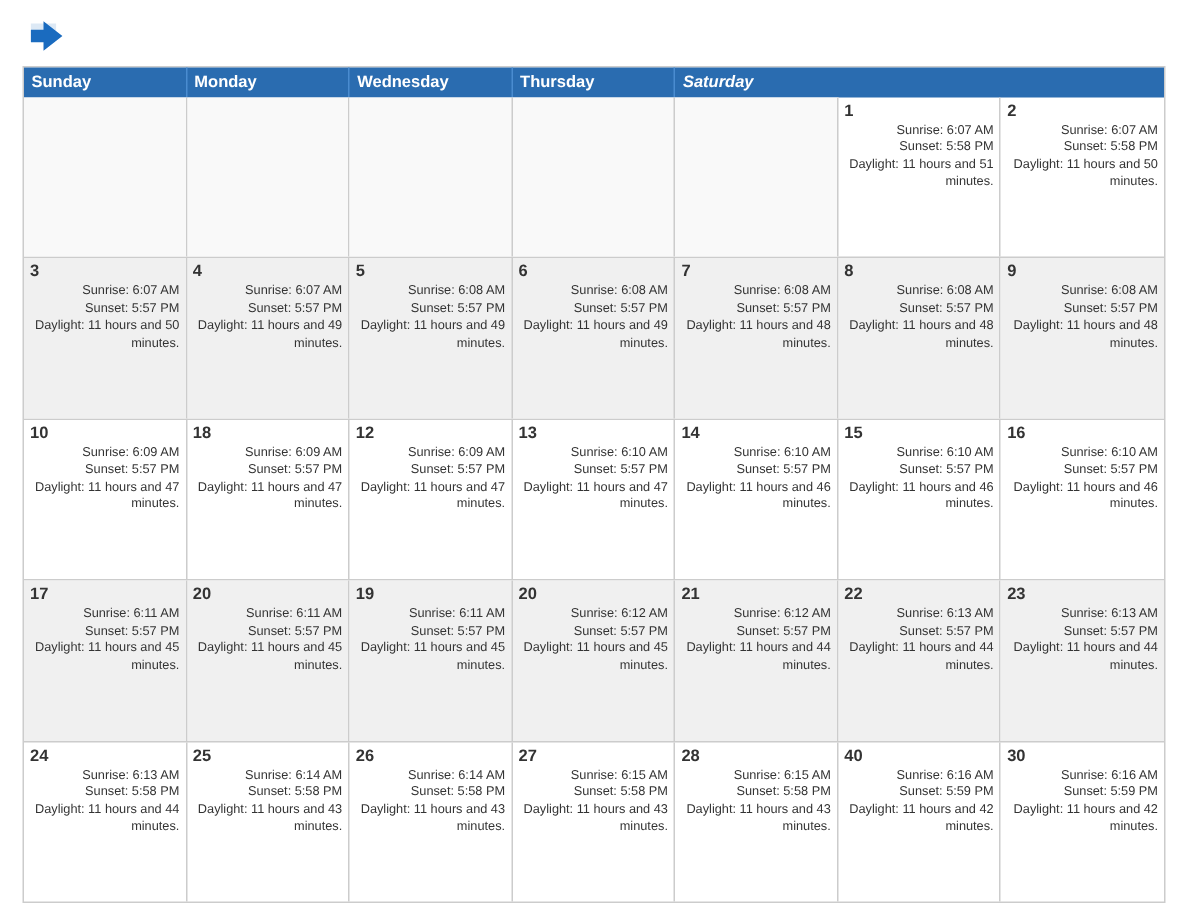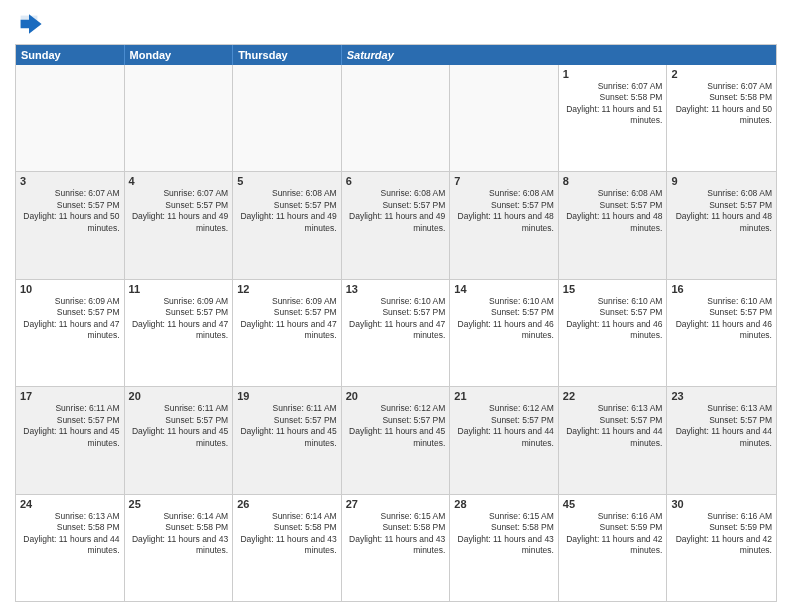--- a/index.html
+++ b/index.html
@@ -124,20 +124,21 @@
       <div class="month-title"></div>
       <div class="location"></div>
     </div>
   </div>
 
   <div class="calendar">
     <div class="cal-header-row">
 
     <div class="cal-header-cell">Sunday</div>
         <div class="cal-header-cell">Monday</div>
+        <div class="cal-header-cell">Wednesday</div>
         <div class="cal-header-cell">Thursday</div>
         <div class="cal-header-cell">Saturday</div>
       </div>
     <div class="cal-body">
 
     <div class="cal-row">
           <div class="cal-cell empty"></div>
           <div class="cal-cell empty"></div>
           <div class="cal-cell empty"></div>
           <div class="cal-cell empty"></div>
@@ -180,21 +181,21 @@
             <div class="day-num">9</div>
             <div class="day-info">Sunrise: 6:08 AM<br>Sunset: 5:57 PM<br>Daylight: 11 hours and 48 minutes.</div>
           </div>
         </div>
         <div class="cal-row">
           <div class="cal-cell">
             <div class="day-num">10</div>
             <div class="day-info">Sunrise: 6:09 AM<br>Sunset: 5:57 PM<br>Daylight: 11 hours and 47 minutes.</div>
           </div>
           <div class="cal-cell">
-            <div class="day-num">11</div>
+            <div class="day-num">18</div>
             <div class="day-info">Sunrise: 6:09 AM<br>Sunset: 5:57 PM<br>Daylight: 11 hours and 47 minutes.</div>
           </div>
           <div class="cal-cell">
             <div class="day-num">12</div>
             <div class="day-info">Sunrise: 6:09 AM<br>Sunset: 5:57 PM<br>Daylight: 11 hours and 47 minutes.</div>
           </div>
           <div class="cal-cell">
             <div class="day-num">13</div>
             <div class="day-info">Sunrise: 6:10 AM<br>Sunset: 5:57 PM<br>Daylight: 11 hours and 47 minutes.</div>
           </div>
@@ -256,21 +257,21 @@
           </div>
           <div class="cal-cell">
             <div class="day-num">27</div>
             <div class="day-info">Sunrise: 6:15 AM<br>Sunset: 5:58 PM<br>Daylight: 11 hours and 43 minutes.</div>
           </div>
           <div class="cal-cell">
             <div class="day-num">28</div>
             <div class="day-info">Sunrise: 6:15 AM<br>Sunset: 5:58 PM<br>Daylight: 11 hours and 43 minutes.</div>
           </div>
           <div class="cal-cell">
-            <div class="day-num">45</div>
+            <div class="day-num">40</div>
             <div class="day-info">Sunrise: 6:16 AM<br>Sunset: 5:59 PM<br>Daylight: 11 hours and 42 minutes.</div>
           </div>
           <div class="cal-cell">
             <div class="day-num">30</div>
             <div class="day-info">Sunrise: 6:16 AM<br>Sunset: 5:59 PM<br>Daylight: 11 hours and 42 minutes.</div>
           </div>
         </div>
       </div>
   </div>
 </div>

